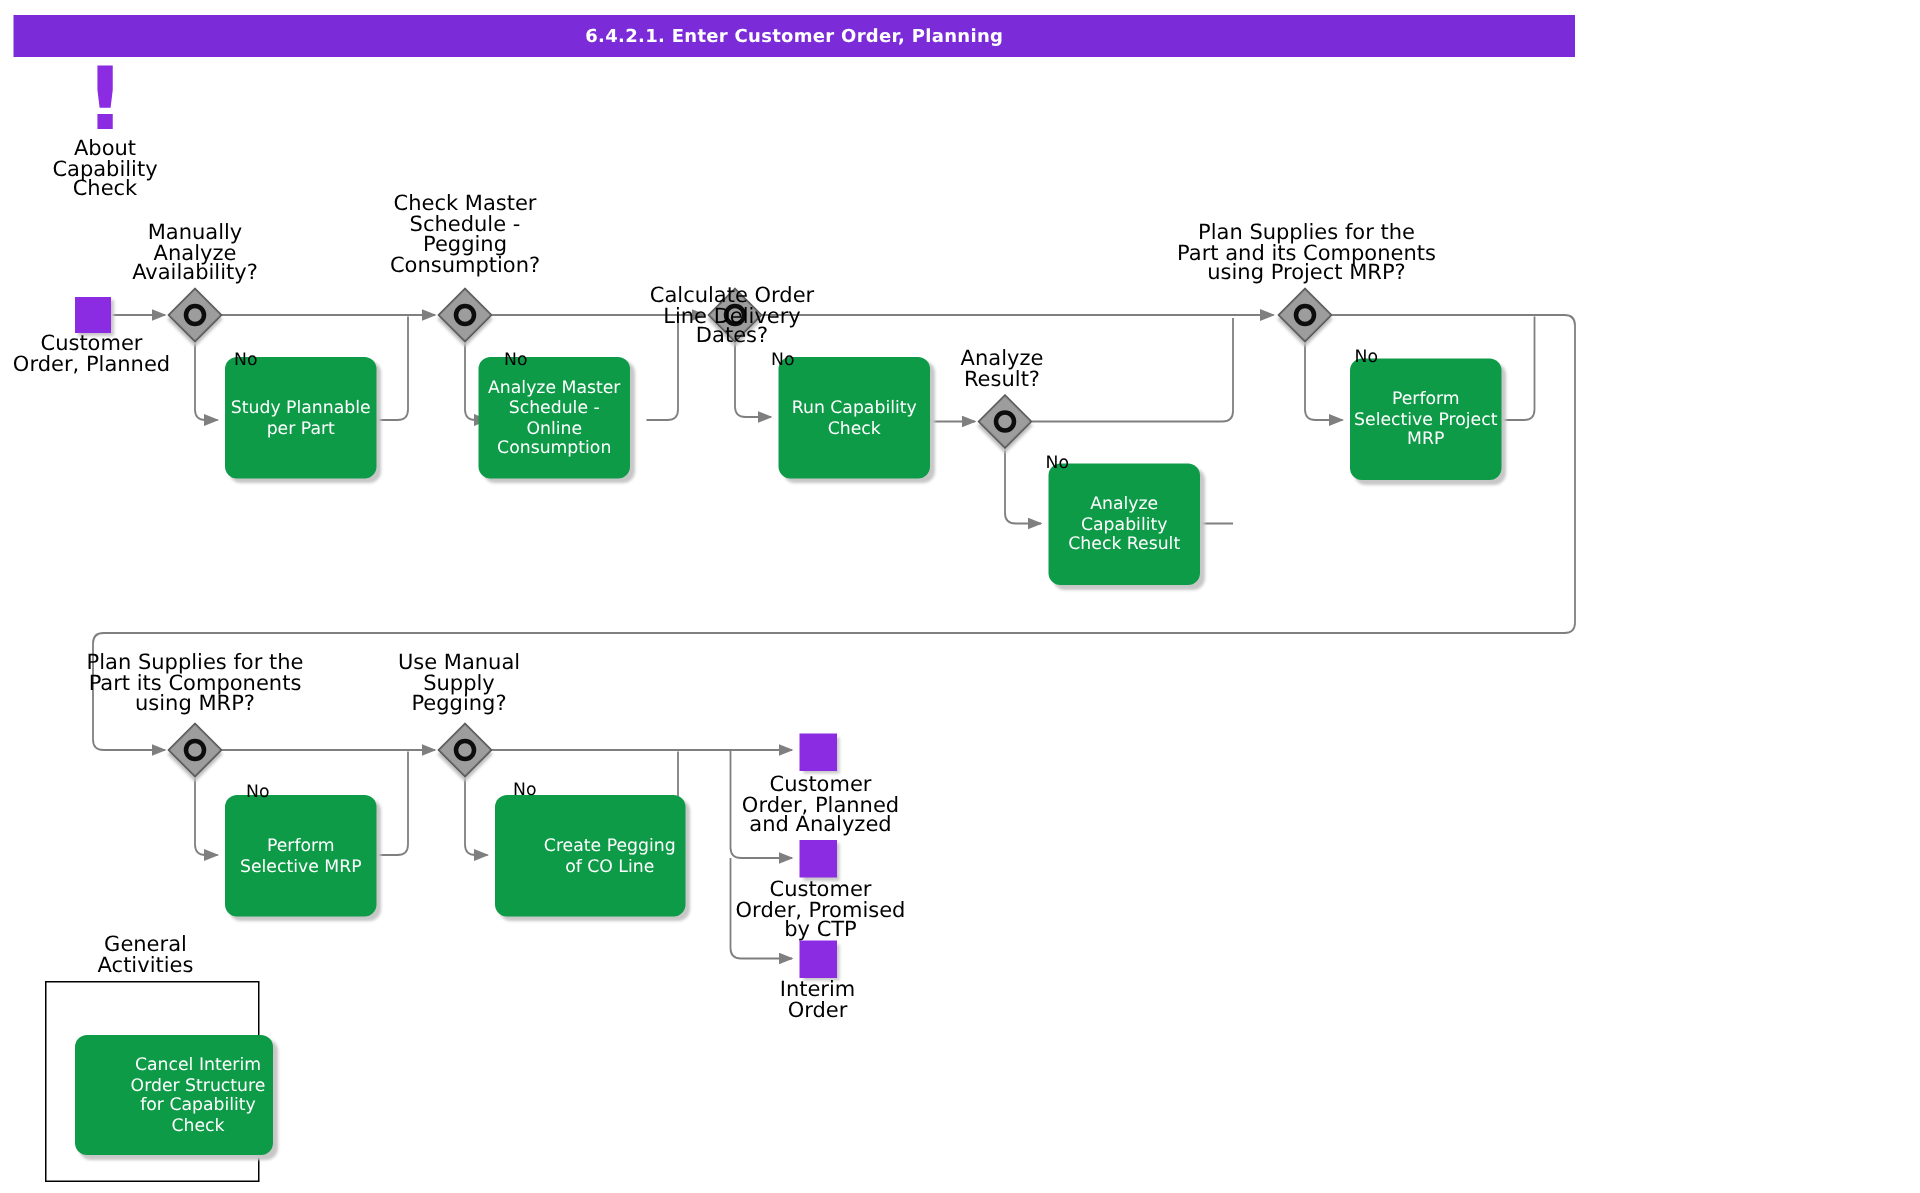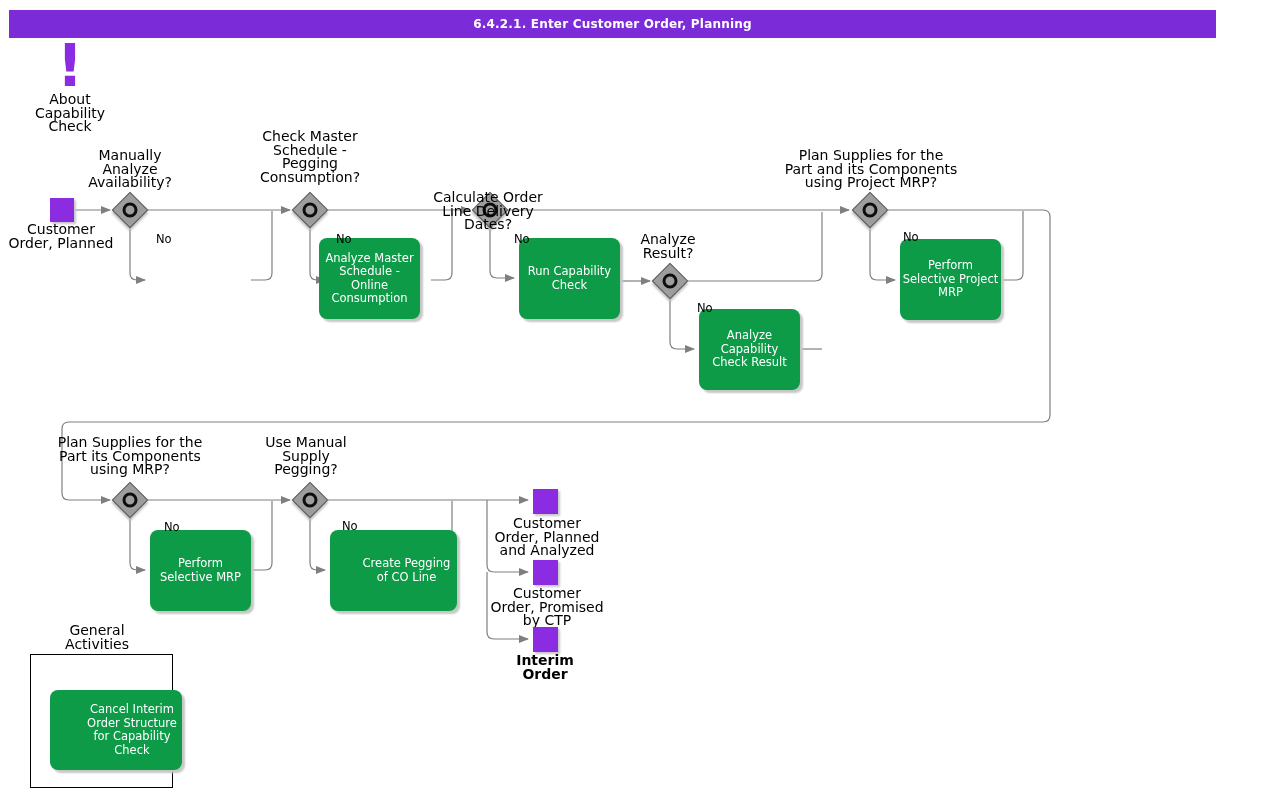--- a/index.html
+++ b/index.html
@@ -1,17 +1,17 @@
 <!DOCTYPE html>
 <html><head>
 <meta charset="utf-8">
 <style>
   html,body{margin:0;padding:0;background:#fff;}
   body{width:1280px;height:795px;position:relative;font-family:"DejaVu Sans","Liberation Sans",sans-serif;overflow:hidden;}
-  #titlebar{position:absolute;left:9px;top:10px;width:1207px;height:28px;background:#7C2BD9;color:#fff;
+  #titlebar{position:absolute;left:9px;top:10px;width:1041px;height:28px;background:#7C2BD9;color:#fff;
     display:flex;align-items:center;justify-content:center;font-size:12px;font-weight:bold;letter-spacing:.2px;}
   #canvas{position:absolute;left:0;top:0;width:1280px;height:795px;}
   #edges{position:absolute;left:0;top:0;width:1280px;height:795px;}
   .activity{position:absolute;background:#0E9B48;color:#fff;border-radius:8px;
     box-shadow:3px 3px 2px #c7c7c7;display:flex;align-items:center;justify-content:center;
     text-align:center;font-size:11.5px;line-height:13.5px;white-space:pre;cursor:pointer;}
   .state{position:absolute;background:#8B2BE2;box-shadow:2px 2px 2px #c7c7c7;cursor:pointer;}
   .decision{position:absolute;width:36px;height:36px;}
   .diamond-shape{position:absolute;left:5px;top:5px;width:24px;height:24px;background:#9D9D9D;
     border:1px solid #4f4f4f;transform:rotate(45deg);filter:drop-shadow(2px 2px 1px #bdbdbd);}
@@ -108,20 +108,22 @@
     <div class="nlabel" style="left: 130px; top: 436px;">Plan Supplies for the
 Part its Components
 using MRP?</div>
     <div class="decision" style="left: 292px; top: 482px;">
       <div class="diamond-shape"></div>
       <div class="diamond-ring"></div>
     </div>
     <div class="nlabel" style="left: 306px; top: 436px;">Use Manual
 Supply
 Pegging?</div>
+    <div class="activity" style="left: 150px; top: 238px; width: 101px; height: 81px;">Study Plannable
+per Part</div>
     <div class="activity" style="left: 319px; top: 238px; width: 101px; height: 81px;">Analyze Master
 Schedule -
 Online
 Consumption</div>
     <div class="activity" style="left: 519px; top: 238px; width: 101px; height: 81px;">Run Capability
 Check</div>
     <div class="activity" style="left: 699px; top: 309px; width: 101px; height: 81px;">Analyze
 Capability
 Check Result</div>
     <div class="activity" style="left: 900px; top: 239px; width: 101px; height: 81px;">Perform
@@ -133,21 +135,21 @@
 of CO Line</div>
     <div class="state" style="left: 533px; top: 489px; width: 25px; height: 25px;"></div>
     <div class="nlabel" style="left: 547px; top: 517px;">Customer
 Order, Planned
 and Analyzed</div>
     <div class="state" style="left: 533px; top: 560px; width: 25px; height: 25px;"></div>
     <div class="nlabel" style="left: 547px; top: 587px;">Customer
 Order, Promised
 by CTP</div>
     <div class="state" style="left: 533px; top: 627px; width: 25px; height: 25px;"></div>
-    <div class="nlabel" style="left: 545px; top: 654px; font-weight: bold;">Interim
+    <div class="nlabel" style="left: 545px; top: 654px;">Interim
 Order</div>
     <div class="container-box" style="left: 30px; top: 654px; width: 141px; height: 132px;"></div>
     <div class="nlabel" style="left: 97px; top: 624px;">General
 Activities</div>
     <div class="activity" style="left: 50px; top: 690px; width: 100px; height: 80px; padding-left: 32px;">Cancel Interim
 Order Structure
 for Capability
 Check</div>
     <div class="no-label" style="left: 156px; top: 194px;">No</div>
     <div class="no-label" style="left: 336px; top: 194px;">No</div>

